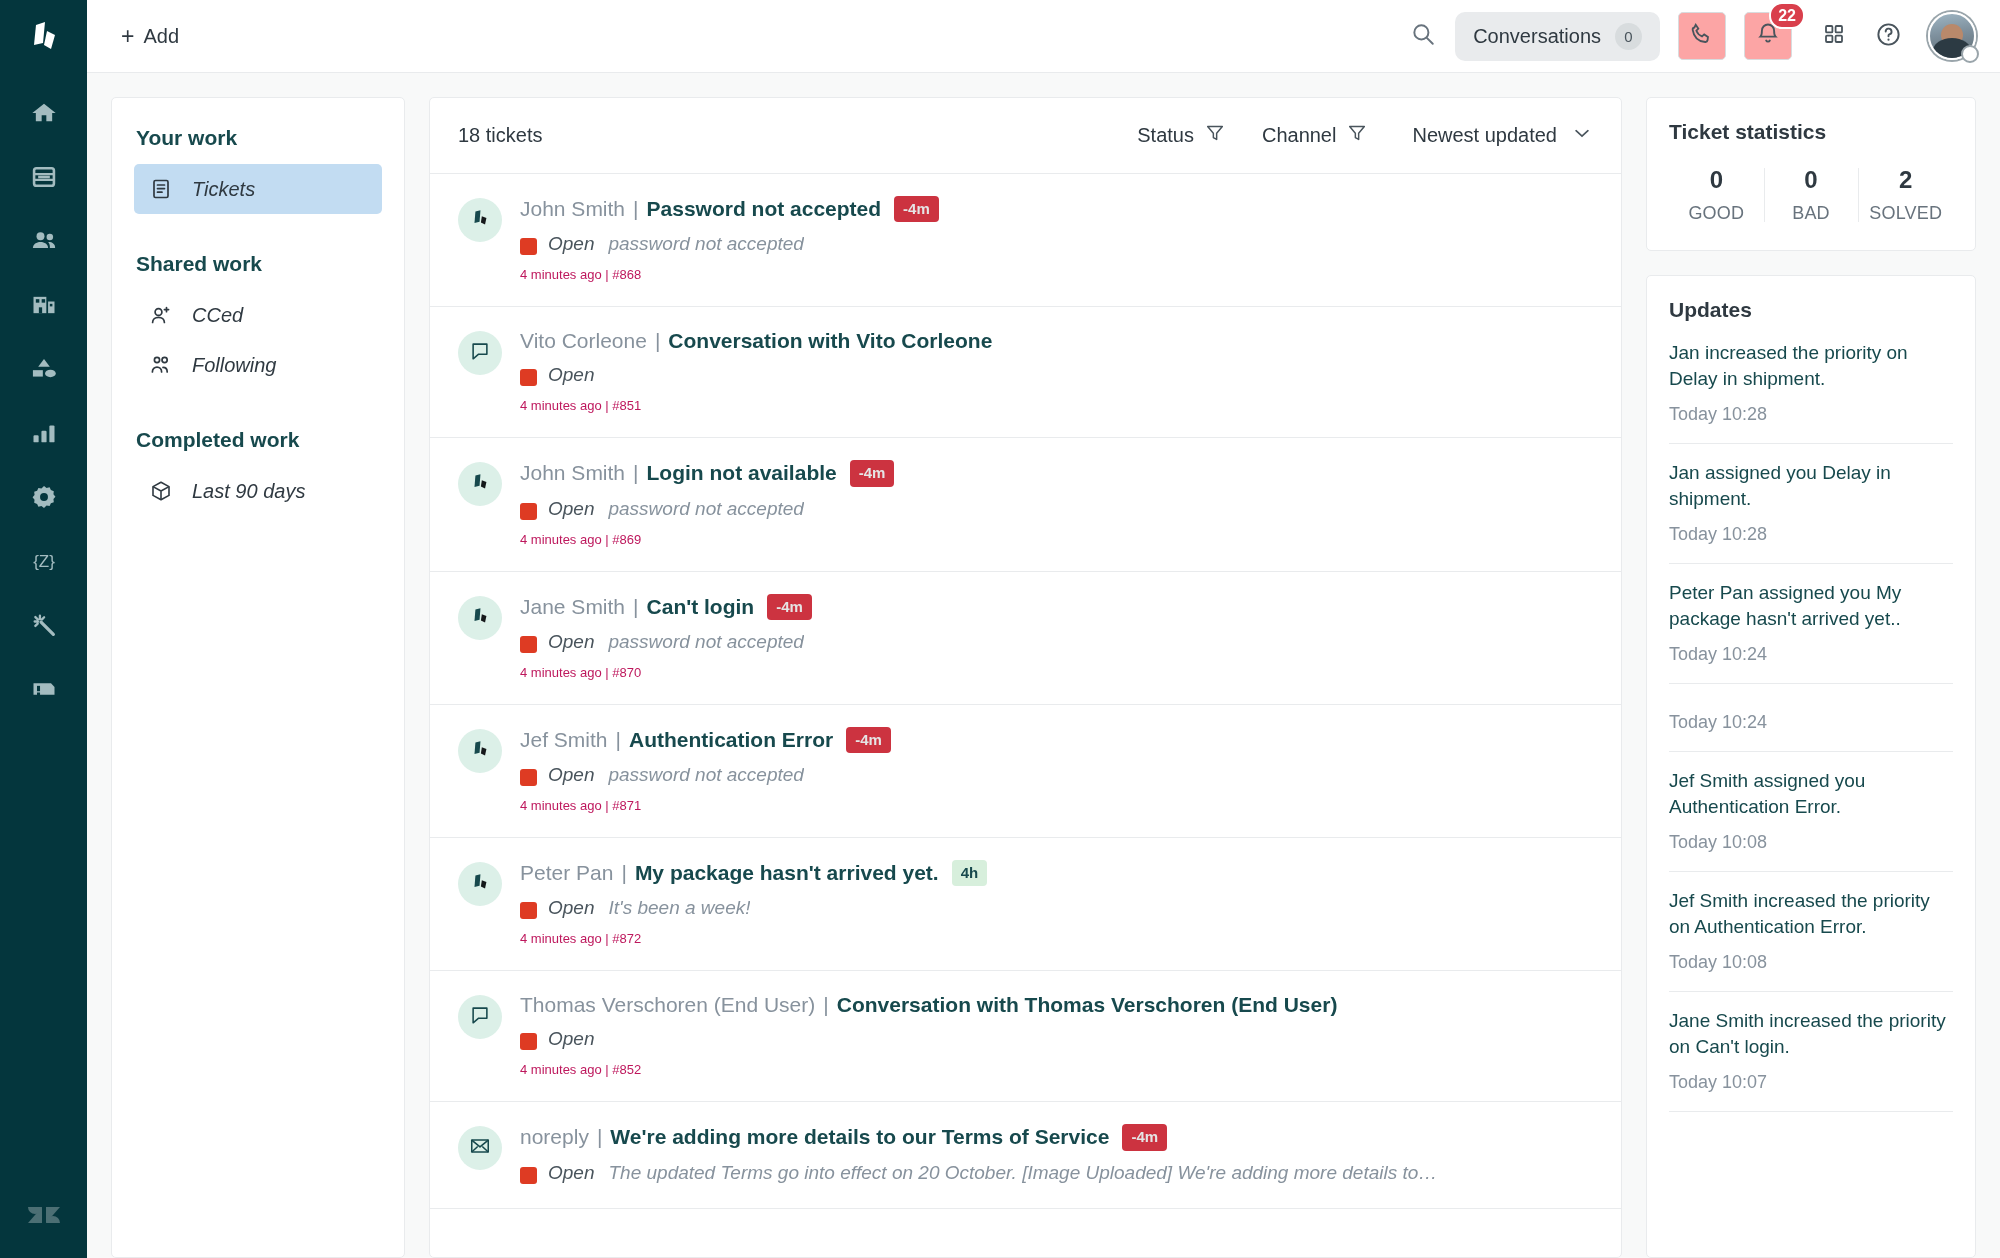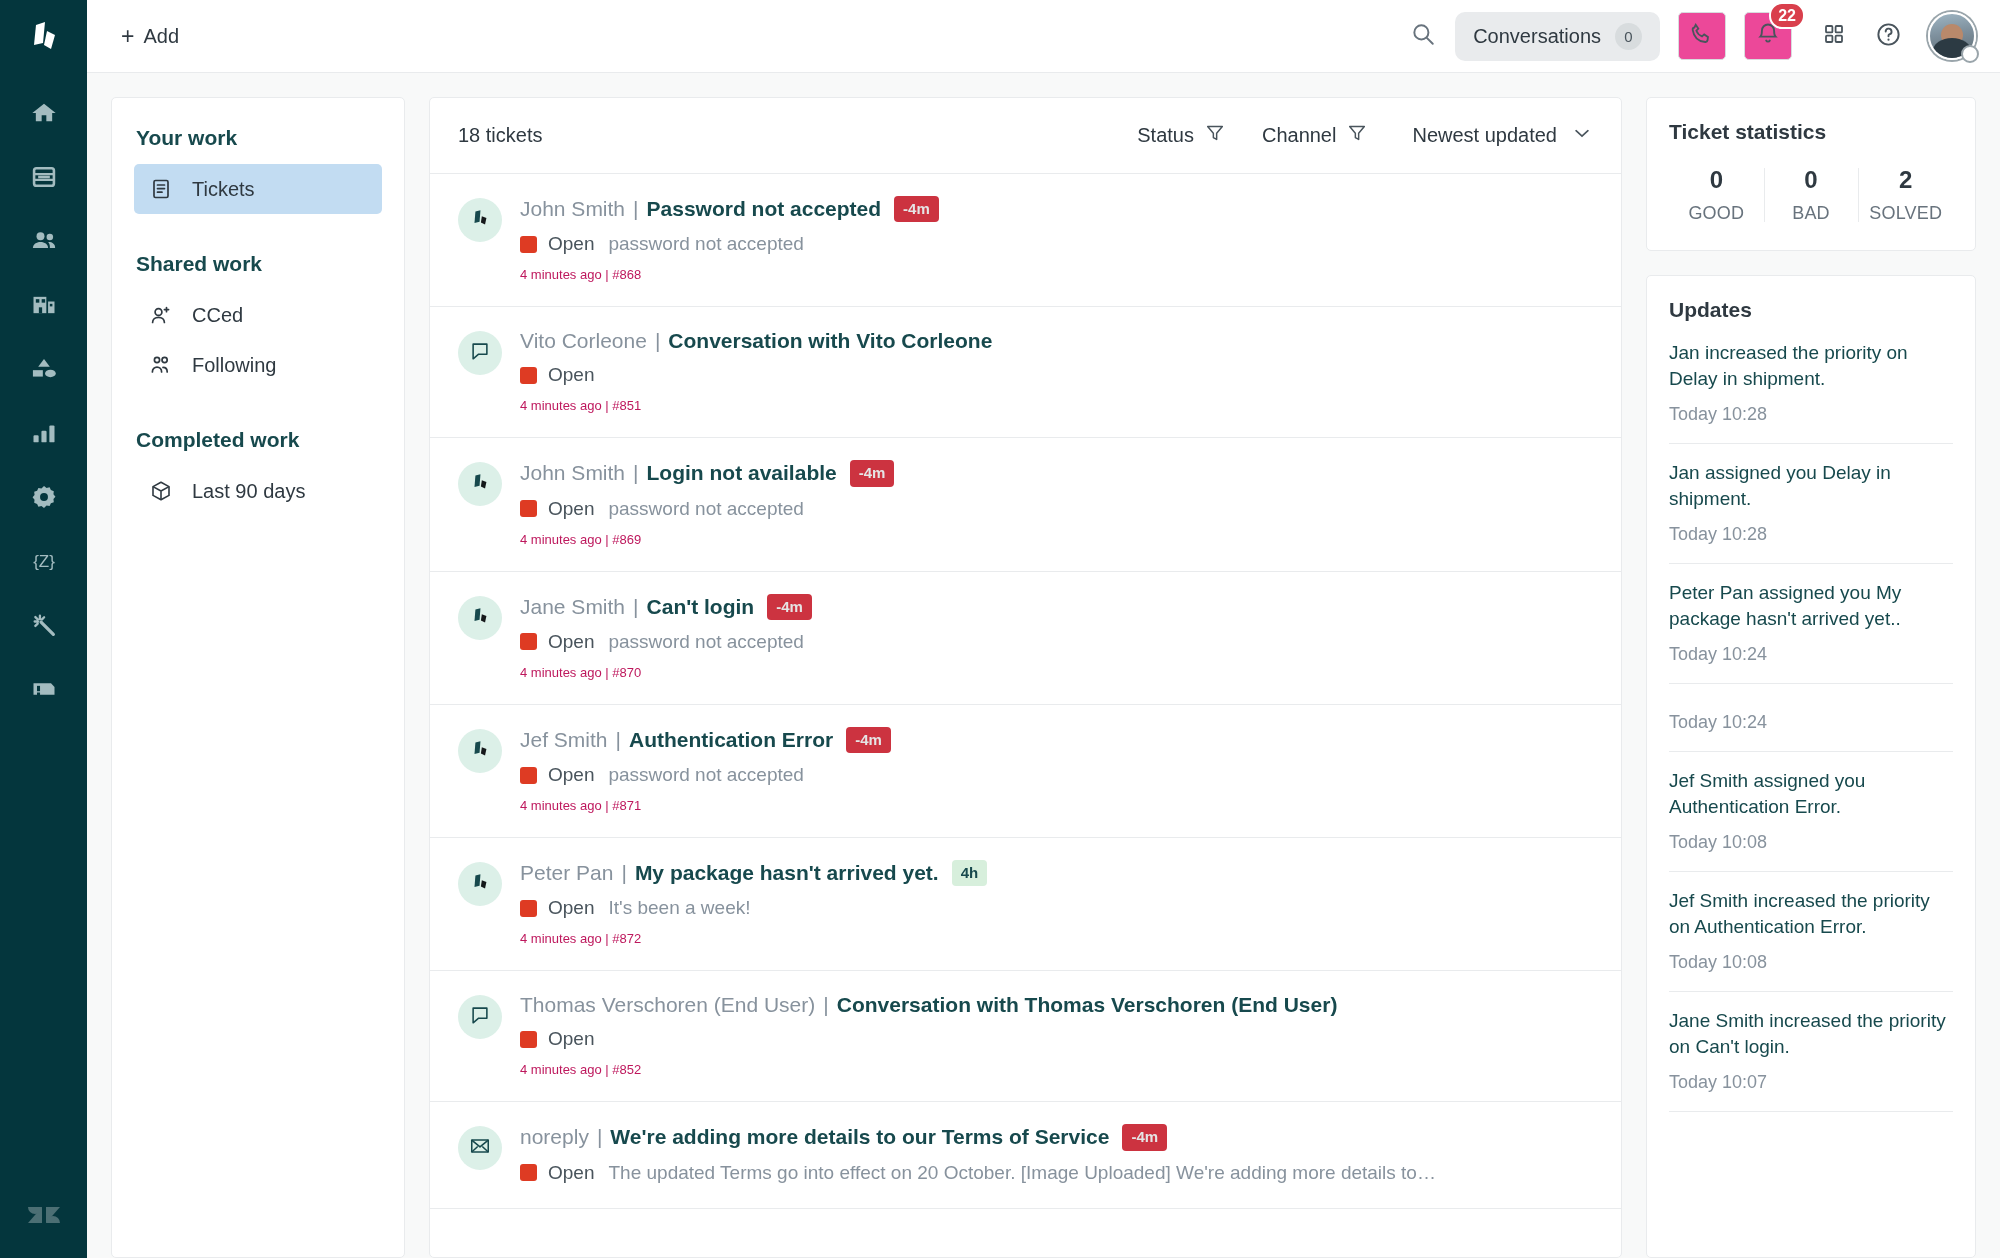--- a/index.html
+++ b/index.html
@@ -44,21 +44,21 @@
   }
   .add-plus { font-size: 23px; line-height: 1; font-weight: 400; color:#2f3941; }
   .topbar-spacer { flex: 1 1 auto; }
   .icon-btn {
     width: 44px; height: 44px; display: flex; align-items: center; justify-content: center;
     border-radius: 5px; cursor: pointer;
   }
   .icon-box {
     width: 48px; height: 48px; border: 1px solid #d8dcde; border-radius: 5px;
     display: flex; align-items: center; justify-content: center; cursor: pointer;
-    background: #ec4899; position: relative;
+    background: #fca5a5; position: relative;
   }
   .conv-pill {
     display: flex; align-items: center; gap: 14px;
     background: #e9ebed; border-radius: 10px; padding: 11px 18px;
     font-size: 20px; color: #2f3941; cursor: pointer;
   }
   .conv-count {
     background: #d8dcde; color: #49545c; border-radius: 50%;
     width: 27px; height: 27px; display: flex; align-items: center; justify-content: center;
     font-size: 15px;
@@ -103,21 +103,21 @@
 
   .card { background: #fff; border: 1px solid #e9ebed; border-radius: 5px; }
 
   
   .worknav { width: 294px; flex: 0 0 294px; padding: 28px 22px 22px 22px; align-self: flex-start; height: 1161px; }
   .worknav-title { font-size: 21px; font-weight: 700; color: #17494d; margin-bottom: 14px; padding-left: 2px; }
   .worknav-title.sub { margin-top: 38px; }
   .worknav-item {
     display: flex; align-items: center; gap: 18px;
     padding: 12px 14px; border-radius: 5px; cursor: pointer;
-    font-size: 20px; color: #2f3941;
+    font-size: 20px; color: #2f3941; font-style: italic;
   }
   .worknav-item.active { background: #c2dcf2; }
   .worknav-item .wi-icon { width: 26px; height: 26px; display:flex; align-items:center; justify-content:center; flex:0 0 26px; }
 
   
   .ticketlist { flex: 1 1 auto; min-width: 0; align-self: flex-start; overflow: hidden; height: 1161px; }
   .tl-header {
     display: flex; align-items: center; height: 76px;
     padding: 0 28px 0 28px; border-bottom: 1px solid #e9ebed;
   }
@@ -142,21 +142,21 @@
   .trow-title { display: flex; align-items: center; flex-wrap: nowrap; gap: 0; white-space: nowrap; }
   .trow-req { font-size: 21px; color: #87929d; font-weight: 400; }
   .trow-sep { font-size: 21px; color: #87929d; padding: 0 8px; }
   .trow-subj { font-size: 21px; font-weight: 700; color: #17494d; }
   .sla {
     margin-left: 13px; font-size: 15px; font-weight: 700;
     padding: 3px 9px; border-radius: 4px; line-height: 1.35;
   }
   .sla.overdue { background: #cc3340; color: #e5e5e5; }
   .sla.ok { background: #d7efdc; color: #17494d; }
-  .trow-meta { display: flex; align-items: center; gap: 0; margin-top: 11px; }
+  .trow-meta { display: flex; align-items: flex-end; gap: 0; margin-top: 11px; font-style: italic; }
   .status-dot { width: 17px; height: 17px; border-radius: 3px; background: #de3b23; flex: 0 0 17px; }
   .status-label { font-size: 19px; color: #49545c; margin-left: 11px; }
   .trow-desc {
     font-size: 19px; color: #87929d; margin-left: 14px;
     overflow: hidden; text-overflow: ellipsis; white-space: nowrap; max-width: 830px;
   }
   .trow-time { font-size: 13px; color: #be185d; margin-top: 12px; }
 
   
   .rightcol { width: 330px; flex: 0 0 330px; display: flex; flex-direction: column; gap: 24px; }

